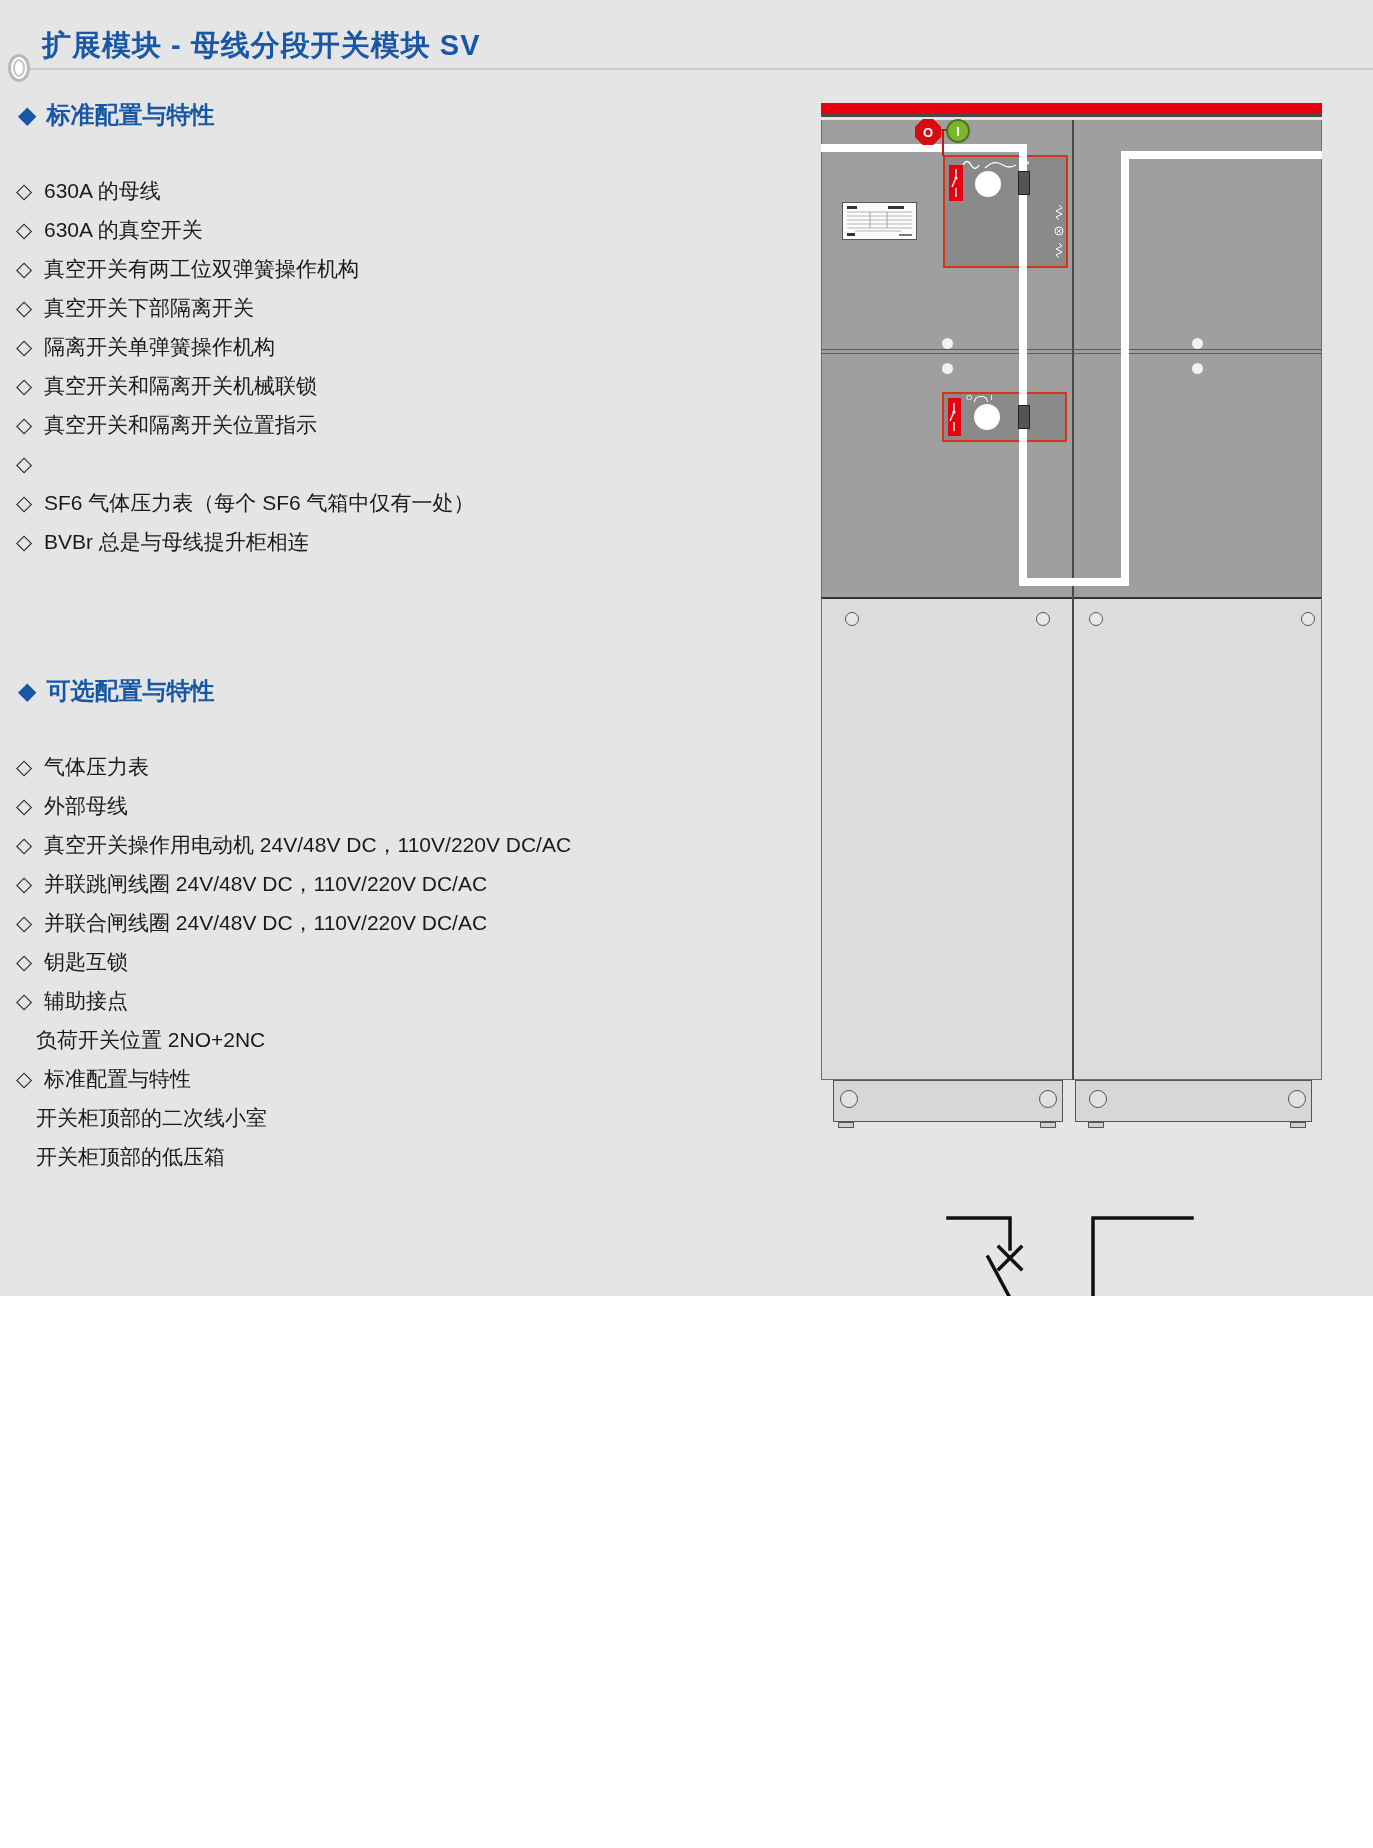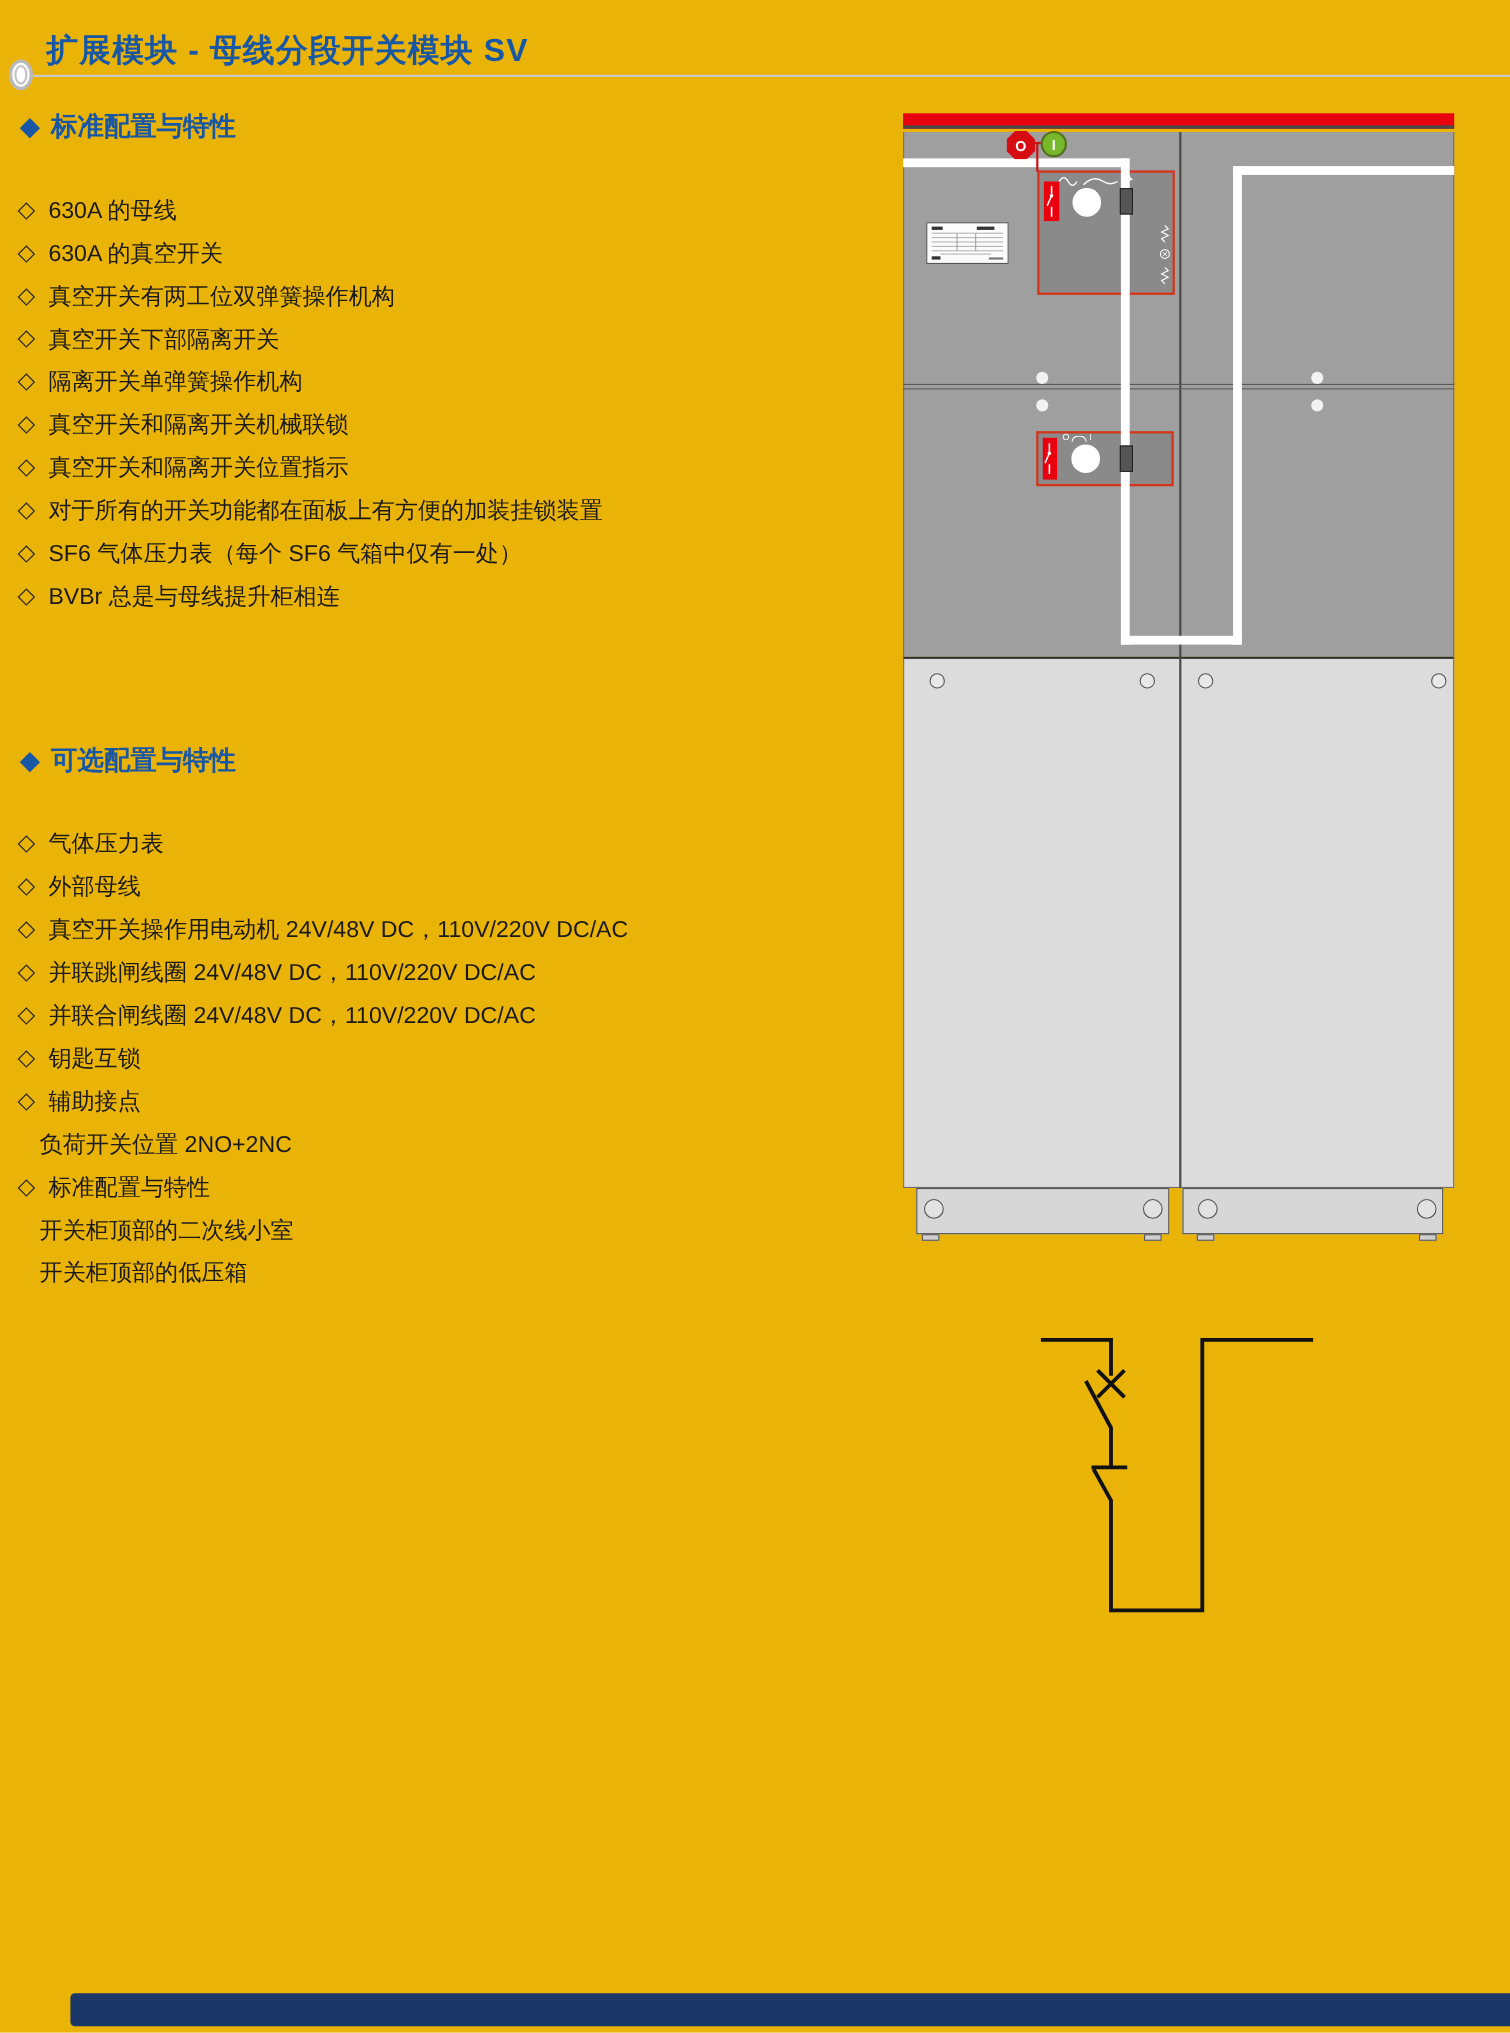--- a/index.html
+++ b/index.html
@@ -1,16 +1,16 @@
 <!DOCTYPE html>
 <html><head>
 <meta charset="utf-8">
 <style>
   html,body{margin:0;padding:0;background:#fff;}
-  .page{position:relative;width:1373px;height:1848px;background:#eab308;overflow:hidden;
+  .page{position:relative;width:1373px;height:1296px;background:#e5e5e5;overflow:hidden;
         font-family:"Liberation Sans","DejaVu Sans",sans-serif;color:#1a1a1a;}
 
   
   .page-title{position:absolute;left:42px;top:26px;font-size:29px;font-weight:bold;color:#1757a6;letter-spacing:1px;}
   .head-rule{position:absolute;left:30px;top:68px;width:1343px;height:2px;background:#c9c9c9;}
   .head-ornament{position:absolute;left:8px;top:54px;width:22px;height:28px;border:3px solid #b9b9b9;border-radius:50%;background:#fff;box-sizing:border-box;}
   .head-ornament::after{content:"";position:absolute;left:2px;top:2px;right:2px;bottom:2px;border:2px solid #c4c4c4;border-radius:50%;}
 
   
   .sec-head{position:absolute;left:18px;height:30px;display:flex;align-items:center;font-size:24px;font-weight:bold;color:#1757a6;}
@@ -106,21 +106,20 @@
       <li class="feat">
         <span class="dmd">◇</span>
         <span class="ftx">真空开关和隔离开关机械联锁</span>
       </li>
       <li class="feat">
         <span class="dmd">◇</span>
         <span class="ftx">真空开关和隔离开关位置指示</span>
       </li>
       <li class="feat">
         <span class="dmd">◇</span>
-        <span class="ftx">对于所有的开关功能都在面板上有方便的加装挂锁装置</span>
       </li>
       <li class="feat">
         <span class="dmd">◇</span>
         <span class="ftx">SF6 气体压力表（每个 SF6 气箱中仅有一处）</span>
       </li>
       <li class="feat">
         <span class="dmd">◇</span>
         <span class="ftx">BVBr 总是与母线提升柜相连</span>
       </li>
     </ul>

